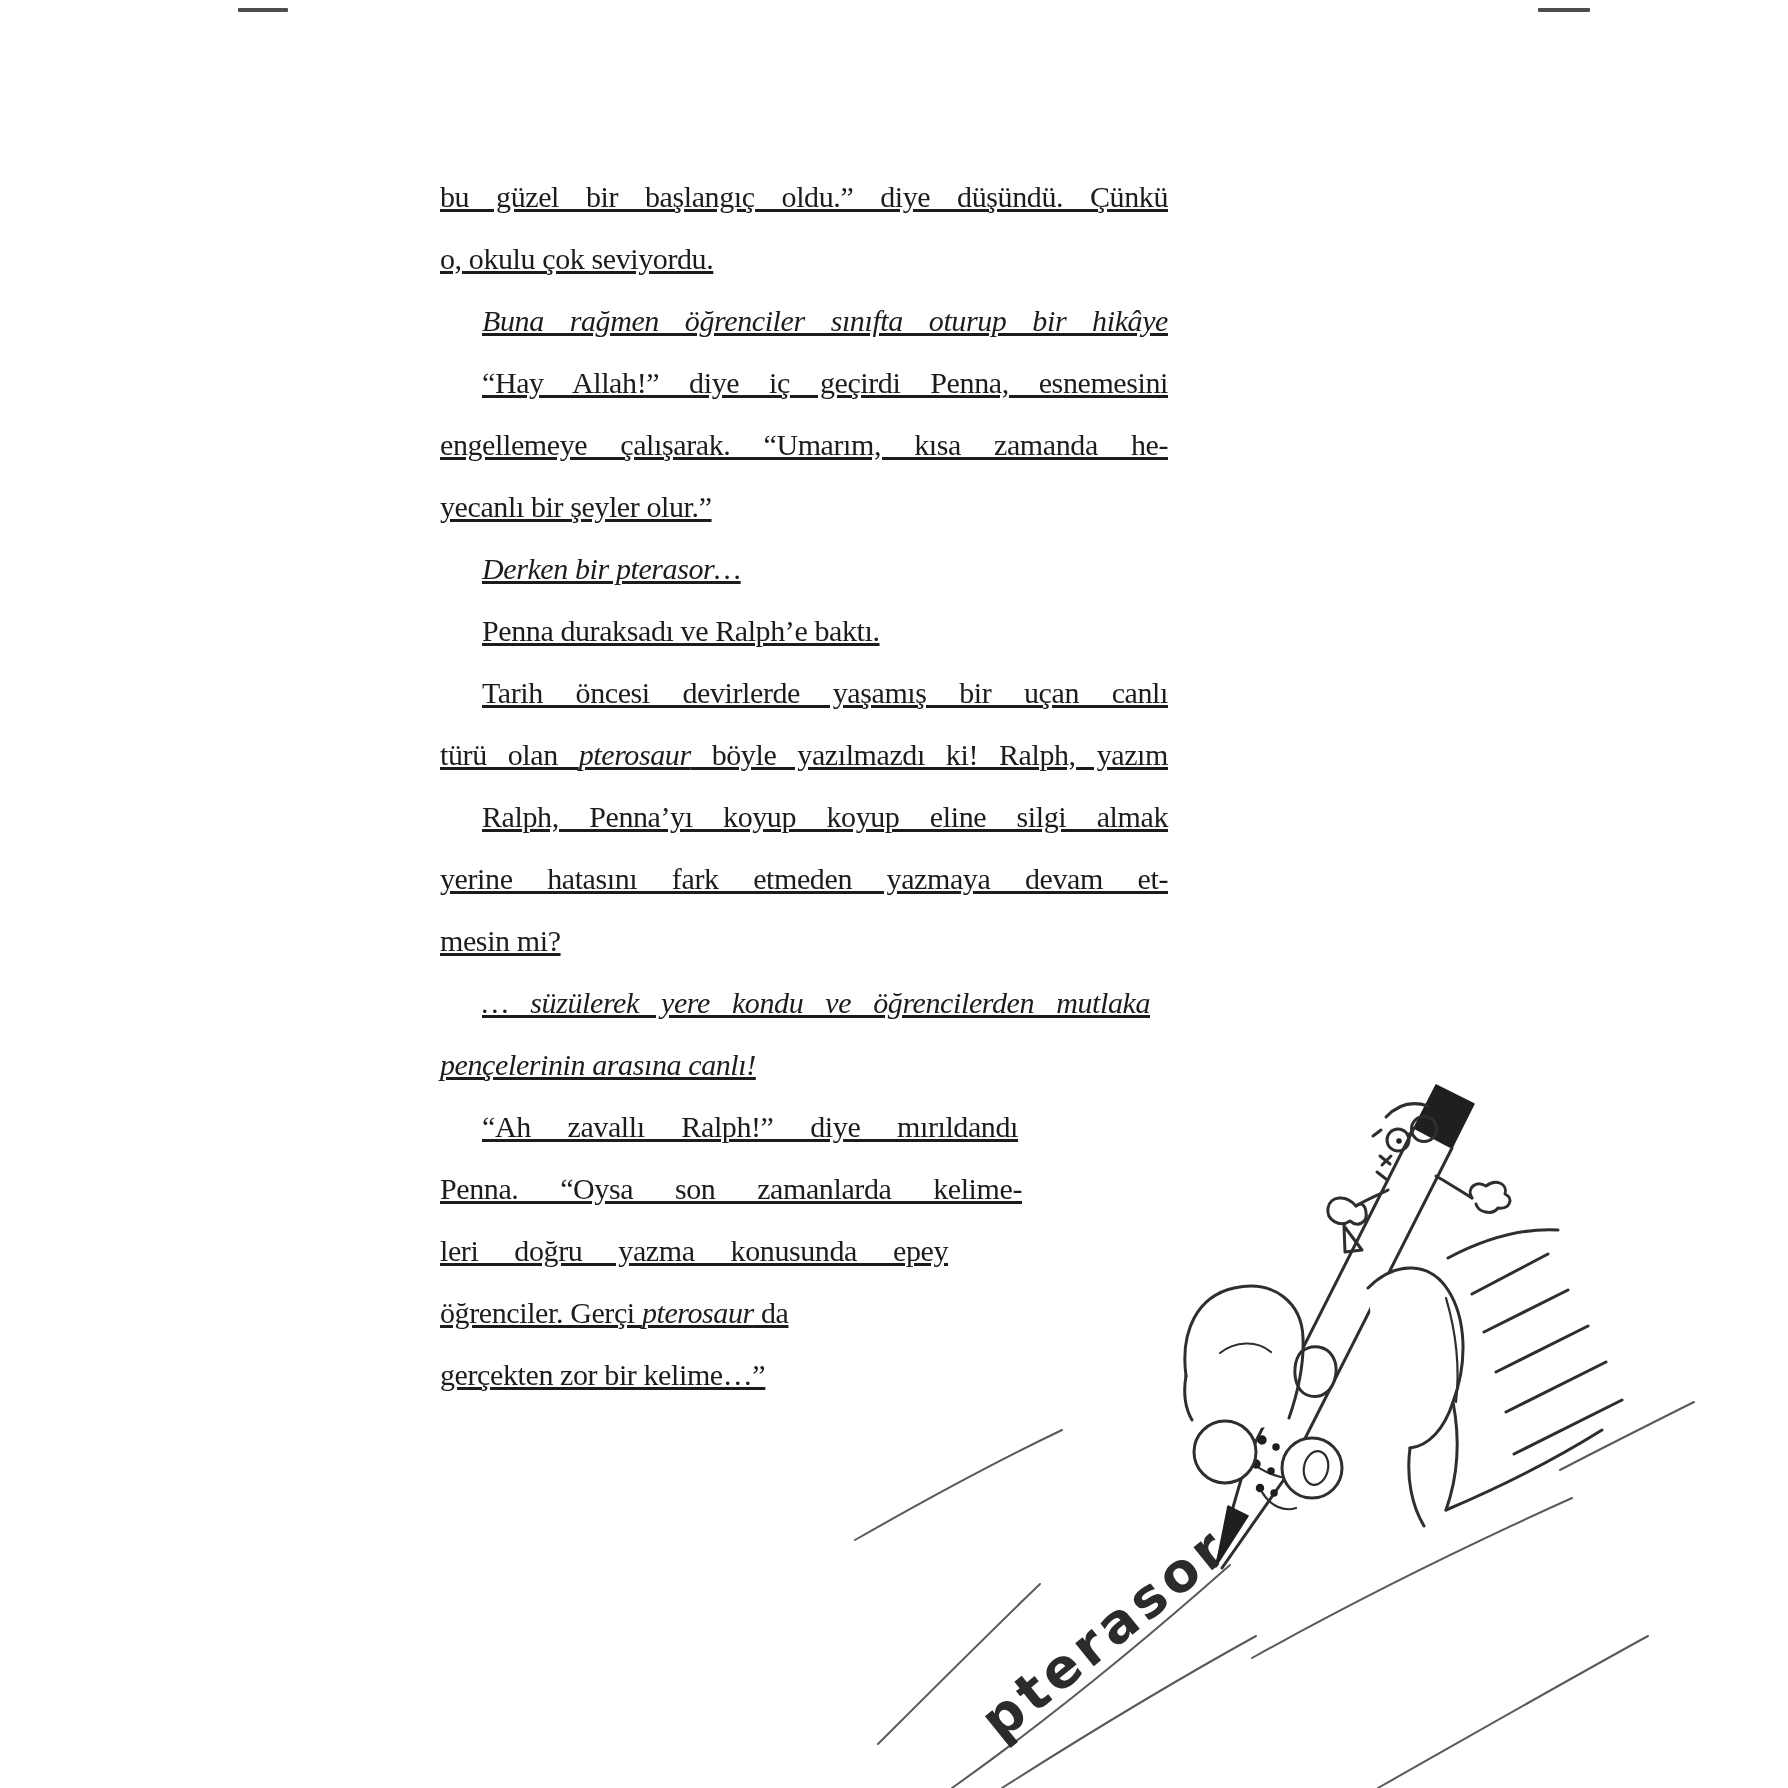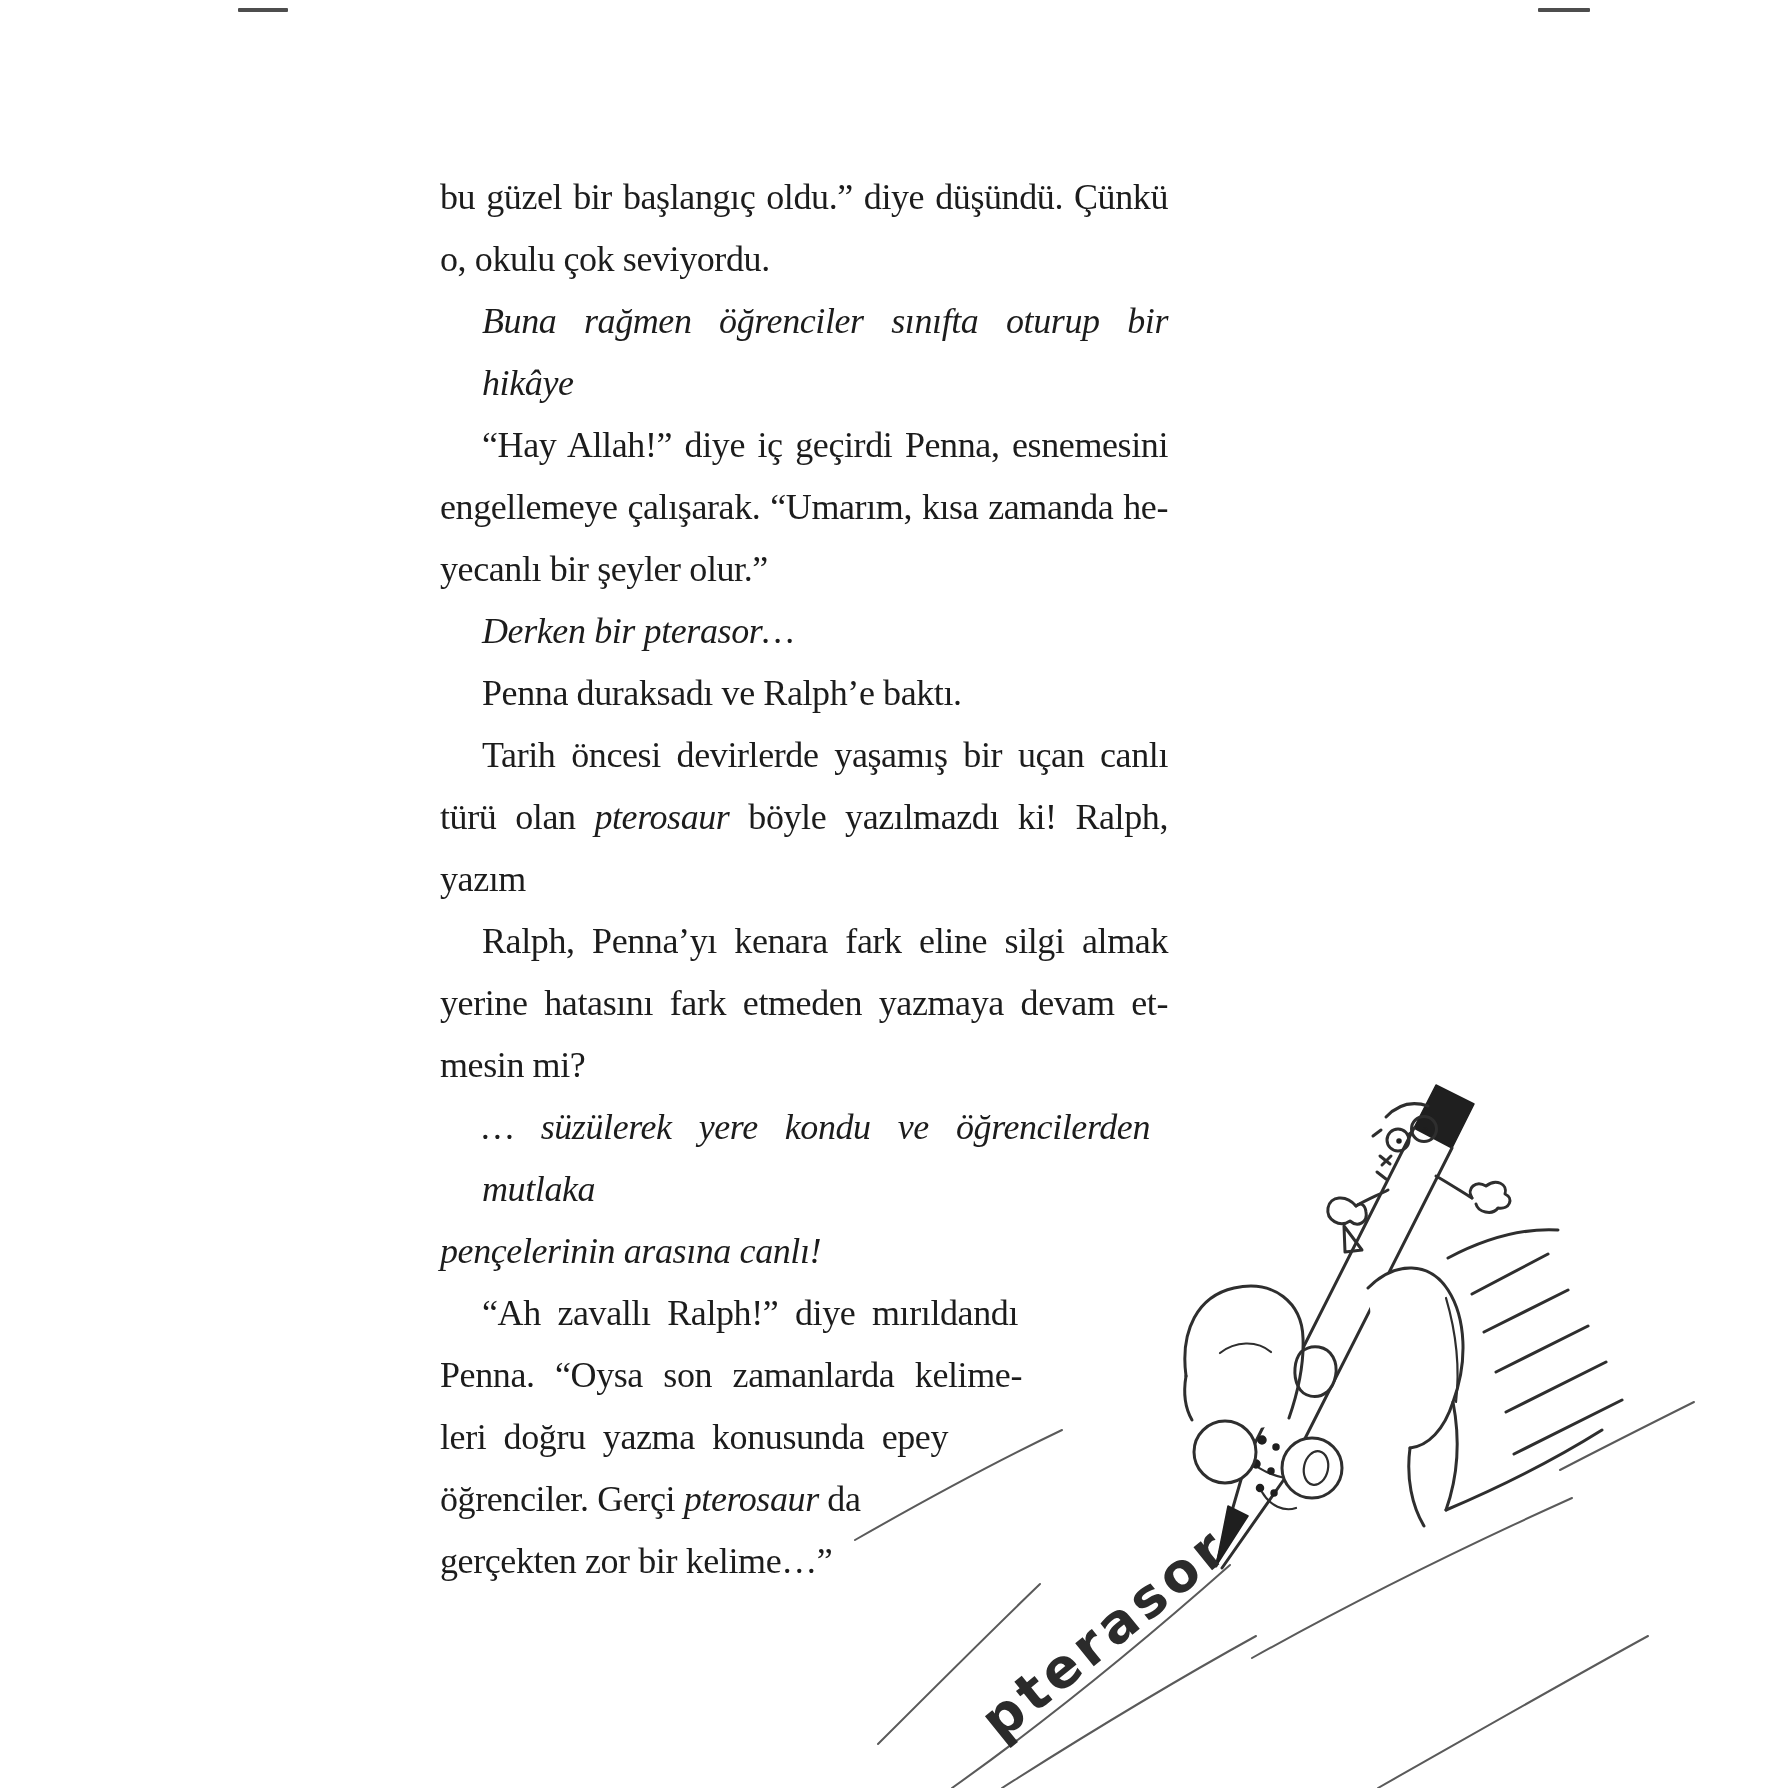--- a/index.html
+++ b/index.html
@@ -11,21 +11,21 @@
     font-family:"Liberation Serif","DejaVu Serif",serif;
     color:#1c1c1c;
   }
   .edge-mark{
     position:absolute;top:8px;height:4px;background:#4d4d4d;border-radius:1px;
   }
   #mark-left{left:238px;width:50px;}
   #mark-right{left:1538px;width:52px;}
   #text-block{
     position:absolute;left:440px;top:166px;width:728px;
-    font-size:36px;letter-spacing:-0.4px;
+    font-size:30px;letter-spacing:-0.4px;text-decoration:underline;
   }
   .line{
     line-height:62px;
     width:728px;
     white-space:normal;
     text-align:left;
   }
   .just{
     text-align:justify;
     -moz-text-align-last:justify;
@@ -62,21 +62,21 @@
       <div class="line just"><span>bu güzel bir başlangıç oldu.” diye düşündü. Çünkü</span></div>
       <div class="line"><span>o, okulu çok seviyordu.</span></div>
       <div class="line just italic indent"><span>Buna rağmen öğrenciler sınıfta oturup bir hikâye</span></div>
       <div class="line just indent"><span>“Hay Allah!” diye iç geçirdi Penna, esnemesini</span></div>
       <div class="line just"><span>engellemeye çalışarak. “Umarım, kısa zamanda he-</span></div>
       <div class="line"><span>yecanlı bir şeyler olur.”</span></div>
       <div class="line italic indent"><span>Derken bir pterasor…</span></div>
       <div class="line indent"><span>Penna duraksadı ve Ralph’e baktı.</span></div>
       <div class="line just indent"><span>Tarih öncesi devirlerde yaşamış bir uçan canlı</span></div>
       <div class="line just"><span>türü olan </span><span class="italic">pterosaur</span><span> böyle yazılmazdı ki! Ralph, yazım</span></div>
-      <div class="line just indent"><span>Ralph, Penna’yı kenara fark eline silgi almak</span></div>
+      <div class="line just indent"><span>Ralph, Penna’yı koyup koyup eline silgi almak</span></div>
       <div class="line just"><span>yerine hatasını fark etmeden yazmaya devam et-</span></div>
       <div class="line"><span>mesin mi?</span></div>
       <div class="line just italic indent" style="width: 710px;"><span>… süzülerek yere kondu ve öğrencilerden mutlaka</span></div>
       <div class="line italic"><span>pençelerinin arasına canlı!</span></div>
       <div class="line just indent" style="width: 578px;"><span>“Ah zavallı Ralph!” diye mırıldandı</span></div>
       <div class="line just" style="width: 582px;"><span>Penna. “Oysa son zamanlarda kelime-</span></div>
       <div class="line just" style="width: 508px;"><span>leri doğru yazma konusunda epey</span></div>
       <div class="line"><span>öğrenciler. Gerçi </span><span class="italic">pterosaur</span><span> da</span></div>
       <div class="line"><span>gerçekten zor bir kelime…”</span></div>
     </div>

